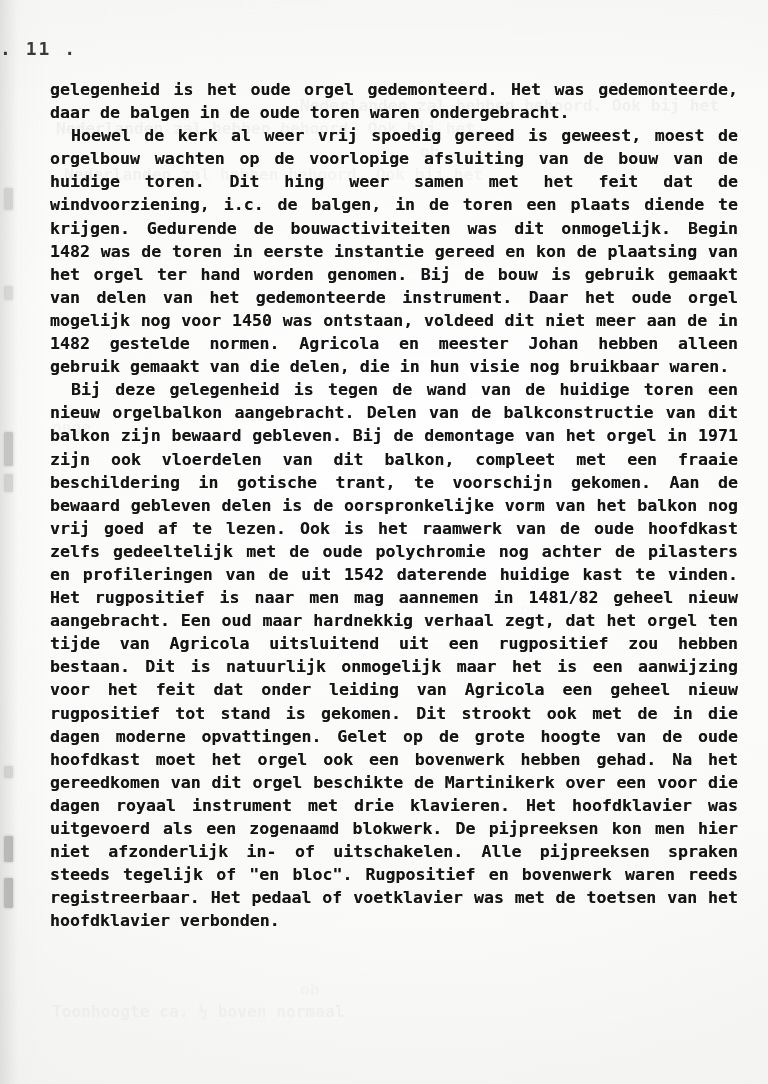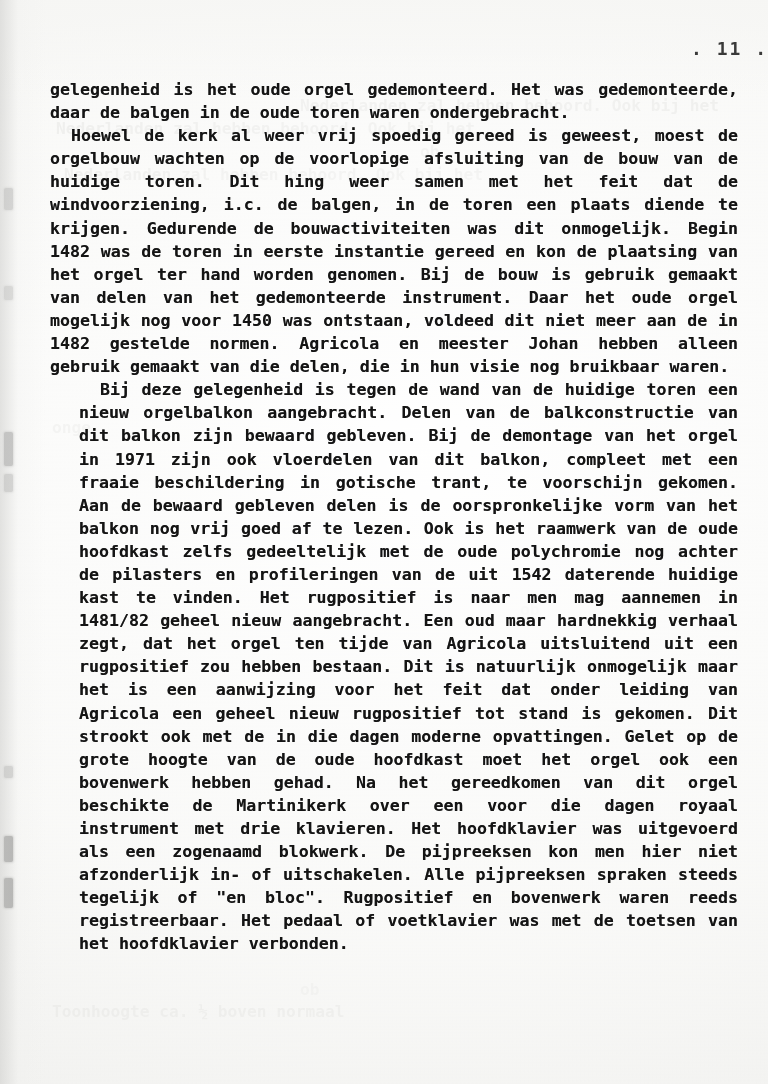--- a/index.html
+++ b/index.html
@@ -60,21 +60,21 @@
   .edge-artifact.a4 { top: 878px;  height: 30px; }
   .edge-artifact.a5 { top: 188px;  height: 22px; opacity: 0.45; }
   .edge-artifact.a6 { top: 286px;  height: 14px; opacity: 0.40; }
   .edge-artifact.a7 { top: 766px;  height: 12px; opacity: 0.42; }
 
   .page-number {
     position: absolute;
     top: 38px;
     left: 0;
     right: 0;
-    text-align: right;
+    text-align: left;
     font-size: 18px;
     letter-spacing: 2px;
     font-weight: 700;
     color: #1b1b1b;
     z-index: 5;
     opacity: 0.86;
   }
 
   .body-text {
     position: absolute;
@@ -90,21 +90,21 @@
   }
 
   .para {
     margin: 0;
     text-align: justify;
     text-align-last: left;
     white-space: pre-wrap;
     text-shadow: 0 0 0.6px rgba(20,20,20,0.5);
   }
   .para.indent { text-indent: 2.1ch; }
-  .para.last-justify { text-align-last: left; margin-left: 29px; }
+  .para.last-justify { text-align-last: left; }
 
   
   .ghost-layer {
     position: absolute;
     inset: 0;
     z-index: 1;
     pointer-events: none;
     font-family: "DejaVu Sans Mono", "Liberation Mono", monospace;
     color: #9a9a96;
     opacity: 0.22;

